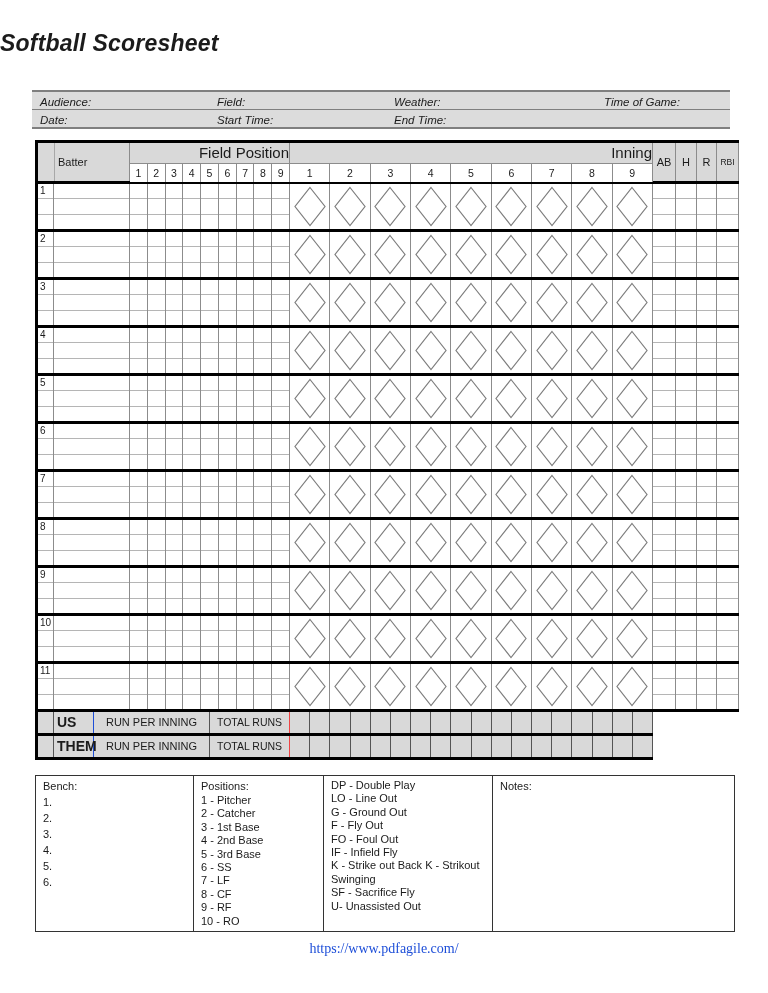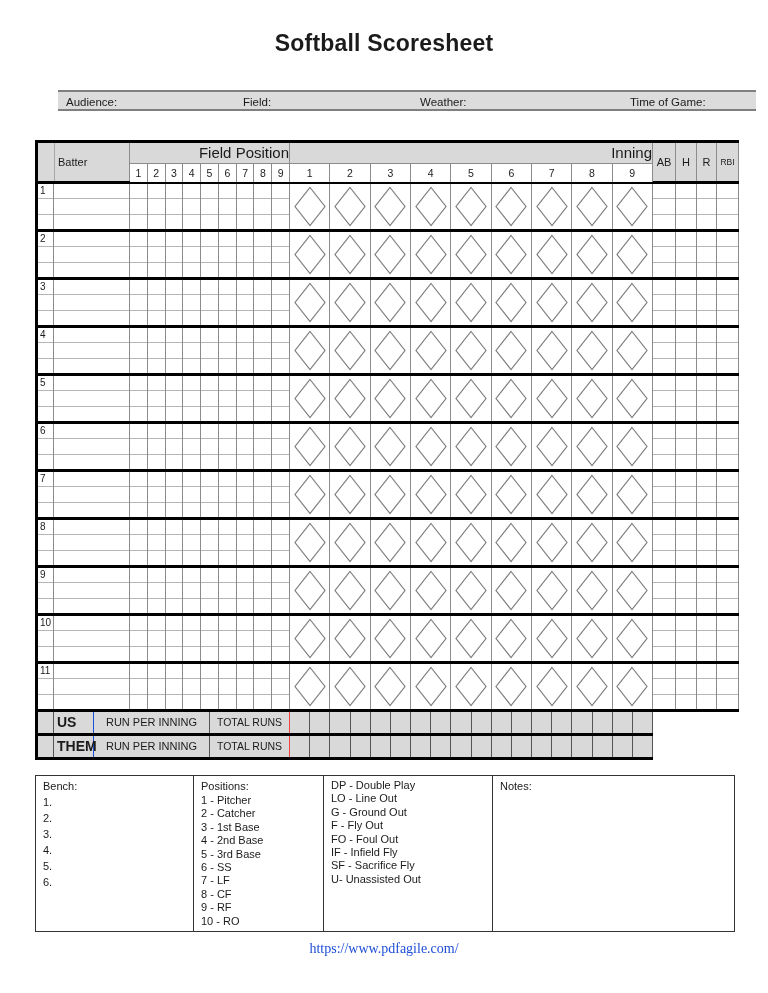--- a/index.html
+++ b/index.html
@@ -1,27 +1,27 @@
 <!DOCTYPE html>
 <html><head>
 <meta charset="utf-8">
 <style>
   html,body { margin:0; padding:0; background:#fff; }
   .page {
     position:relative; width:768px; height:993px; background:#fff;
     font-family:"Liberation Sans", sans-serif; color:#1b1b1b; overflow:hidden;
   }
   
-  .title { padding-top:30px; text-align:center; font-size:23px; font-weight:bold; letter-spacing:0.2px; }
+  .title { padding-top:30px; text-align:left; font-size:23px; font-weight:bold; letter-spacing:0.2px;font-style:italic; }
 
   
   .info-band {
-    position:absolute; top:90px; left:58px; width:698px;
+    position:absolute; top:90px; left:32px; width:698px;
     background:var(--info-fill,#dcdcdc);
-    border-top:2px solid #7f7f7f; border-bottom:2px solid #7f7f7f;
+    border-top:2px solid #7f7f7f; border-bottom:2px solid #7f7f7f;font-style:italic;
   }
   .info-row { position:relative; height:17px; }
   .info-row + .info-row { border-top:1.5px solid #7f7f7f; }
   .info-field { position:absolute; top:0; height:17px; }
   .info-label { font-size:11.5px; line-height:17px; }
   .ipos-0 { left:8px; }  .ipos-1 { left:185px; } .ipos-2 { left:362px; } .ipos-3 { left:572px; }
 
   
   .score-table {
     position:absolute; top:140px; left:35px; width:701px;
@@ -105,20 +105,25 @@
 
   <div class="title">Softball Scoresheet</div>
 
   <div class="info-band" id="info-band">
       <div class="info-row">
         <div class="info-field ipos-0"><span class="info-label">Audience:</span></div>
         <div class="info-field ipos-1"><span class="info-label">Field:</span></div>
         <div class="info-field ipos-2"><span class="info-label">Weather:</span></div>
         <div class="info-field ipos-3"><span class="info-label">Time of Game:</span></div>
       </div>
+      <div class="info-row">
+        <div class="info-field ipos-0"><span class="info-label">Date:</span></div>
+        <div class="info-field ipos-1"><span class="info-label">Start Time:</span></div>
+        <div class="info-field ipos-2"><span class="info-label">End Time:</span></div>
+      </div>
     </div>
 
   <div class="score-table">
     <div class="thead">
       <div class="th-batter">Batter</div>
       <div class="th-group w-fp">
         <div class="th-group-label">Field Position</div>
         <div class="th-nums" id="fp-nums">
             <div class="th-num">1</div>
             <div class="th-num">2</div>
@@ -1646,20 +1651,21 @@
         </ul>
     </div>
     <div class="legend-col lw-abbr">
       <ul class="abbr-list" id="abbr-list">
           <li>DP - Double Play</li>
           <li>LO - Line Out</li>
           <li>G - Ground Out</li>
           <li>F - Fly Out</li>
           <li>FO - Foul Out</li>
           <li>IF - Infield Fly</li>
+          <li>K - Strike out Back K - Strikout Swinging</li>
           <li>SF - Sacrifice Fly</li>
           <li>U- Unassisted Out</li>
         </ul>
     </div>
     <div class="legend-col">
       <div class="legend-title">Notes:</div>
     </div>
   </div>
 
   <div class="footer">

